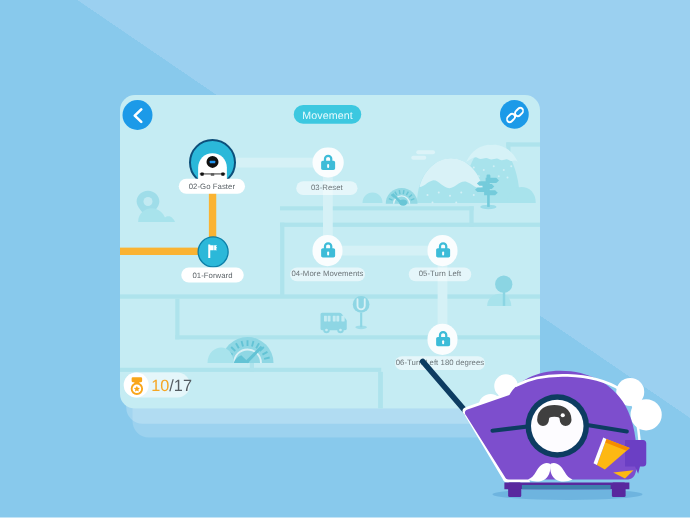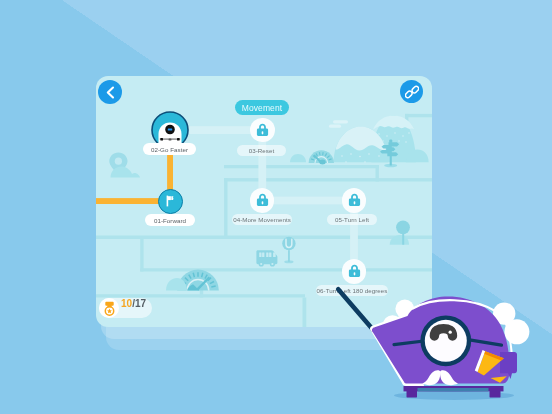--- a/index.html
+++ b/index.html
@@ -9,39 +9,39 @@
   .abs{position:absolute;}
   #bgbase{left:0;top:0;width:552px;height:414px;
     background:linear-gradient(34.3deg,#88c9ec 0%,#88c9ec 57.7%,#9bd0f0 57.72%,#9bd0f0 100%);}
   #stack3{left:106px;top:76px;width:315px;height:274px;background:rgba(255,255,255,0.17);border-radius:13px;}
   #stack2{left:101px;top:76px;width:325px;height:263px;background:rgba(255,255,255,0.22);border-radius:13px;}
   #maincard{left:96px;top:76px;width:336px;height:251px;border-radius:12px;overflow:hidden;}
   
   .rndbtn{border-radius:50%;background:#1c9ae8;display:flex;align-items:center;justify-content:center;}
   #backbtn{left:98px;top:80px;width:24px;height:24px;}
   #linkbtn{left:400px;top:80px;width:23px;height:23px;}
-  #titlechip{left:235px;top:100px;width:54px;height:15px;border-radius:8px;background:#3cc8e0;
+  #titlechip{left:235px;top:84px;width:54px;height:15px;border-radius:8px;background:#3cc8e0;
     display:flex;align-items:center;justify-content:center;color:#e8fbfe;font-size:8.5px;letter-spacing:.1px;}
   .nodecircle{border-radius:50%;}
   .lockc{background:#fafdfe;display:flex;align-items:center;justify-content:center;}
   .nlabel{height:11px;border-radius:5.5px;display:flex;align-items:center;justify-content:center;
     font-size:6.3px;color:#596166;white-space:nowrap;letter-spacing:0.05px;}
   .nlabel.active{background:#fff;height:12px;border-radius:6px;}
   .nlabel.locked{background:rgba(255,255,255,0.5);color:#687276;}
   
   .nlabel{position:absolute;height:11px;border-radius:6px;display:flex;align-items:center;justify-content:center;
     font-size:6.2px;color:#5a6166;white-space:nowrap;}
   .nlabel.active{background:#fff;}
   .nlabel.locked{background:rgba(255,255,255,0.55);color:#6b7478;}
   .lockc{background:#fafdfe;display:flex;align-items:center;justify-content:center;}
   
   #progpill{left:99px;top:298px;width:53px;height:20px;border-radius:10px;background:rgba(255,255,255,0.55);}
   #progcircle{left:99px;top:298px;width:20px;height:20px;border-radius:50%;background:#fff;
     display:flex;align-items:center;justify-content:center;}
-  #progtext{left:121px;top:298px;height:20px;display:flex;font-size:10px;font-weight:bold;}
+  #progtext{left:121px;top:298px;height:20px;display:flex;align-items:center;font-size:13px;font-weight:normal;}
   #progtext .cur{color:#f5a623;}
   #progtext .tot{color:#555d63;}
 </style>
 </head>
 <body>
 
 <div id="stage">
   <div class="abs" id="bgbase"></div>
   <div class="abs" id="stack3"></div>
   <div class="abs" id="stack2"></div>

